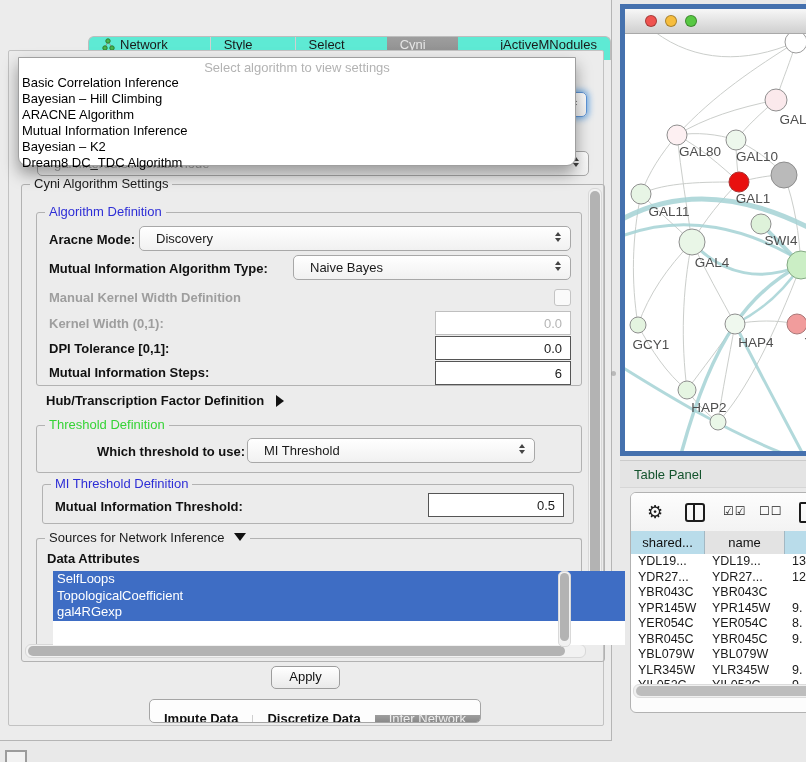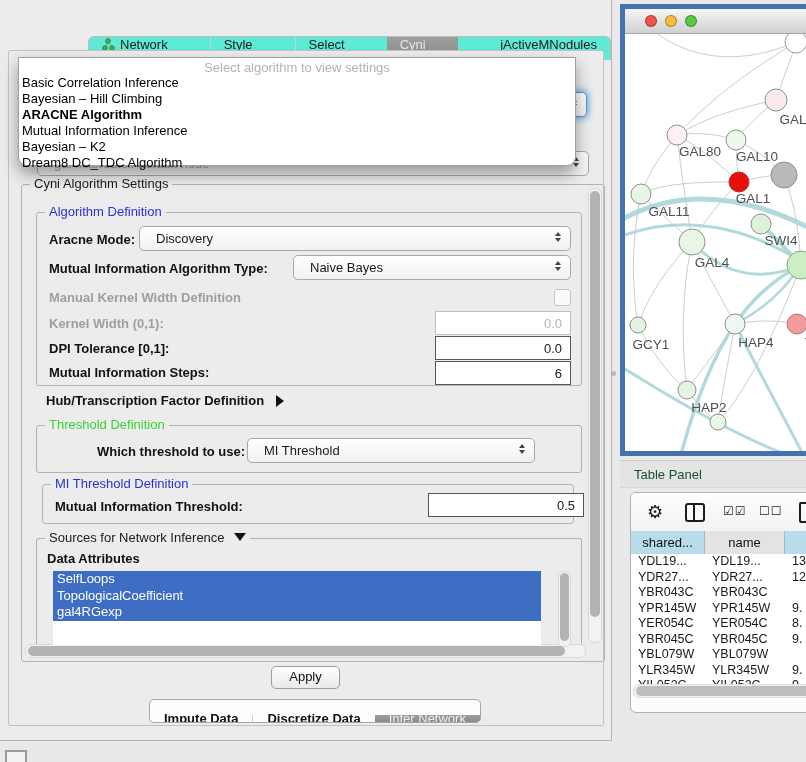--- a/index.html
+++ b/index.html
@@ -36,21 +36,21 @@
   .arr-dn{width:0;height:0;border-left:3.5px solid transparent;border-right:3.5px solid transparent;border-top:4px solid #444;}
   .combo-focused{box-shadow:0 0 6px 2px #74aee6;border-color:#5d94d6;}
   .combo-ghost .combo-text{color:#a9a9a9;}
 
   
   .dropdown{position:absolute;left:18px;top:57px;width:558px;height:109px;background:#ffffff;
             border:1px solid #9f9f9f;border-radius:0 0 9px 9px;box-shadow:0 8px 16px rgba(0,0,0,.38);
             z-index:50;box-sizing:border-box;}
   .dd-header{text-align:center;color:#b3b3b3;padding-top:2px;height:15px;}
   .dd-item{padding:0 3px;height:16px;line-height:16px;color:#000;white-space:nowrap;}
-  .dd-item.selected{font-weight:bold;}
+  .dd-item.selected{font-weight:normal;}
 
   
   .settings-group{position:absolute;left:12px;top:133px;width:584px;height:478px;
                   border:1px solid #b2b2b2;border-radius:3px;box-sizing:border-box;}
   .legend{position:absolute;top:-9px;left:8px;background:#ececec;padding:0 4px;white-space:nowrap;}
   .legend.blue{color:#2e2ed6;}
   .legend.green{color:#36d336;}
   .vscroll{position:absolute;right:2px;top:3px;width:12px;bottom:18px;background:#f2f2f2;
            border:1px solid #d8d8d8;border-radius:6px;}
   .vscroll .thumb{position:absolute;left:1px;right:1px;top:2px;height:94%;background:#b3b3b3;border-radius:5px;}
@@ -62,21 +62,21 @@
   .row-label{font-weight:bold;color:#111;}
   .row-label.dis{color:#9e9e9e;}
   .numfield{position:absolute;height:24px;background:#fff;border:1px solid #555;box-sizing:border-box;
             text-align:right;padding:4px 8px 0 0;}
   .numfield.dis{border:1px solid #bfbfbf;color:#b5b5b5;}
   .checkbox{position:absolute;width:15px;height:15px;border:1px solid #c4c4c4;border-radius:3px;background:#fafafa;}
   .tri-right{display:inline-block;width:0;height:0;border-top:6px solid transparent;border-bottom:6px solid transparent;
              border-left:8px solid #111;margin-left:8px;vertical-align:-2px;}
   .tri-down{display:inline-block;width:0;height:0;border-left:6px solid transparent;border-right:6px solid transparent;
             border-top:8px solid #111;margin-left:6px;vertical-align:1px;}
-  .attr-list{position:absolute;left:16px;top:32px;width:488px;height:74px;background:#fff;overflow:hidden;}
+  .attr-list{position:absolute;left:16px;top:32px;width:572px;height:74px;background:#fff;overflow:hidden;}
   .attr-item{height:16.5px;line-height:16.5px;background:#3e6dc4;color:#fff;padding-left:4px;}
   .attr-vscroll{position:absolute;left:521px;top:32px;width:11px;height:74px;background:#f2f2f2;
                 border:1px solid #d9d9d9;border-radius:5px;}
   .attr-vscroll .thumb{position:absolute;left:1px;right:1px;top:1px;height:92%;background:#b3b3b3;border-radius:5px;}
 
   .apply-btn{position:absolute;left:270px;top:674px;width:67px;height:21px;background:linear-gradient(#ffffff,#e9e9e9);
              border:1px solid #9d9d9d;border-radius:5px;text-align:center;line-height:20px;color:#111;}
 
   .bottom-tabs{position:absolute;left:148px;top:707px;height:22px;display:flex;
                border:1px solid #a5a5a5;border-radius:5px;overflow:hidden;background:#fdfdfd;}
@@ -227,21 +227,21 @@
             <span class="combo-arrows">
                 <span class="arr-up"></span>
                 <span class="arr-dn"></span>
               </span>
           </div>
         </div>
 
         <div class="fieldset" style="left:20px;top:299px;width:532px;height:40px;">
           <span class="legend blue">MI Threshold Definition</span>
           <span class="row-label" style="position:absolute;left:12px;top:14px;">Mutual Information Threshold:</span>
-          <div class="numfield" style="left:385px;top:8px;width:156px;">0.5</div>
+          <div class="numfield" style="left:385px;top:8px;width:136px;">0.5</div>
         </div>
 
         <div class="fieldset" style="left:14px;top:353px;width:546px;height:106px;border-bottom:none;border-radius:3px 3px 0 0;">
           <span class="legend">
             <span>Sources for Network Inference</span>
             <span class="tri-down"></span>
           </span>
           <span class="row-label" style="position:absolute;left:10px;top:12px;">Data Attributes</span>
           <div class="attr-list">
               <div class="attr-item" style="background: rgb(62, 109, 196);">SelfLoops</div>

